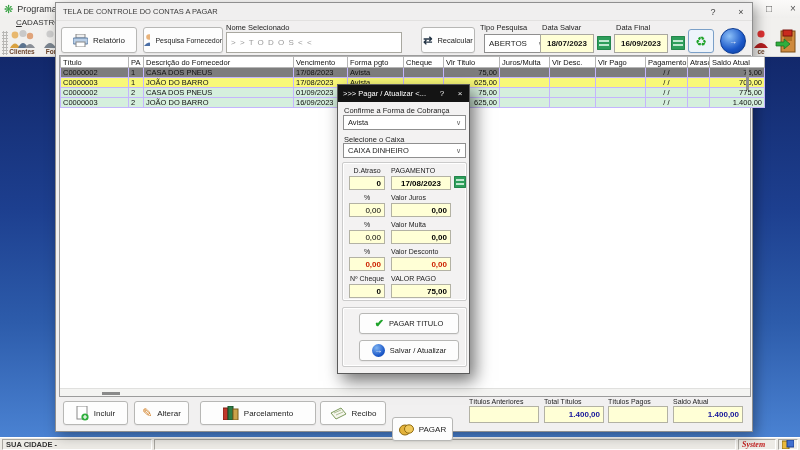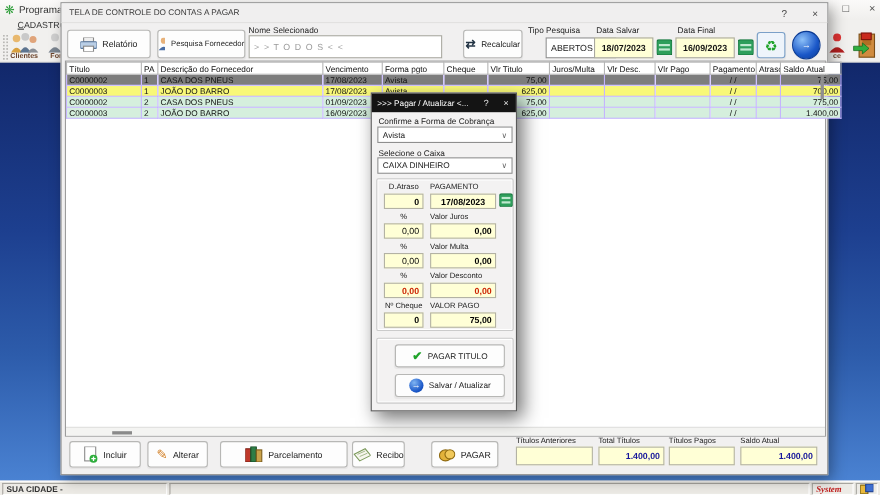--- a/index.html
+++ b/index.html
@@ -198,21 +198,21 @@
   </button>
   <span class="lbl" style="left:170px;top:20px">Nome Selecionado</span>
   <div class="field" style="left:170px;top:29px;width:176px;height:21px">
     <span class="dim">&gt; &gt; T O D O S &lt; &lt;</span>
   </div>
   <button class="btn" style="left:365px;top:24px;width:54px;height:26px;font-size:7.5px">
     <span style="font-size:11px;color:#234;font-weight:bold">⇄</span>
     <span>Recalcular</span>
   </button>
   <span class="lbl" style="left:424px;top:20px">Tipo Pesquisa</span>
-  <div class="combo" style="left:440px;top:31px;width:64px;height:19px">
+  <div class="combo" style="left:428px;top:31px;width:64px;height:19px">
     <span>ABERTOS</span>
     <span class="chev">∨</span>
   </div>
   <span class="lbl" style="left:486px;top:20px">Data Salvar</span>
   <div class="field yellow datef" style="left:484px;top:31px;width:54px;height:19px">18/07/2023</div>
   <svg class="cal" style="left:541px;top:33px" width="14" height="14">
     <rect x="0" y="0" width="14" height="14" rx="2" fill="#2e9e5b" stroke="#15703a"></rect>
     <rect x="2" y="4" width="10" height="2" fill="#bfe8cf"></rect>
       <rect x="2" y="8" width="10" height="2" fill="#bfe8cf"></rect>
   </svg>
@@ -334,28 +334,28 @@
       <span>Alterar</span>
     </button>
     <button class="btn" style="left:144px;top:4px;width:116px;height:24px">
       <svg width="16" height="14">
         <rect x="0" y="2" width="5" height="12" fill="#c0392b" stroke="#7c1f14"></rect>
         <rect x="5" y="0" width="5" height="14" fill="#2e7d46" stroke="#174d27"></rect>
         <rect x="10" y="3" width="5" height="11" fill="#caa24a" stroke="#7c5c1a"></rect>
       </svg>
       <span>Parcelamento</span>
     </button>
-    <button class="btn" style="left:264px;top:4px;width:48px;height:24px">
+    <button class="btn" style="left:264px;top:4px;width:66px;height:24px">
       <svg width="17" height="13">
         <path d="M1 6 l10 -5 l5 6 l-10 5z" fill="#f6f6ee" stroke="#7c9a5c"></path>
         <path d="M4 6 l7 -3 M6 8 l7 -3" stroke="#9ab07e" stroke-width="0.8"></path>
       </svg>
       <span>Recibo</span>
     </button>
-    <button class="btn" style="left:336px;top:4px;width:61px;height:24px">
+    <button class="btn" style="left:336px;top:20px;width:61px;height:24px">
       <svg width="15" height="13">
         <ellipse cx="6" cy="7" rx="5.5" ry="5" fill="#e3b23a" stroke="#8f6a10"></ellipse>
         <ellipse cx="10" cy="6" rx="4.5" ry="4.2" fill="#f0c85a" stroke="#8f6a10"></ellipse>
       </svg>
       <span>PAGAR</span>
     </button>
     <span class="tot-lbl" style="left:413px">Títulos Anteriores</span>
     <div class="tot-field" style="left:413px;width:70px"></div>
     <span class="tot-lbl" style="left:488px">Total Títulos</span>
     <div class="tot-field" style="left:488px;width:60px">1.400,00</div>

